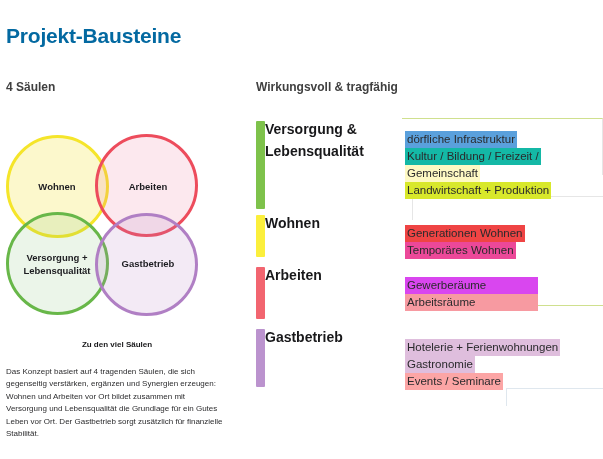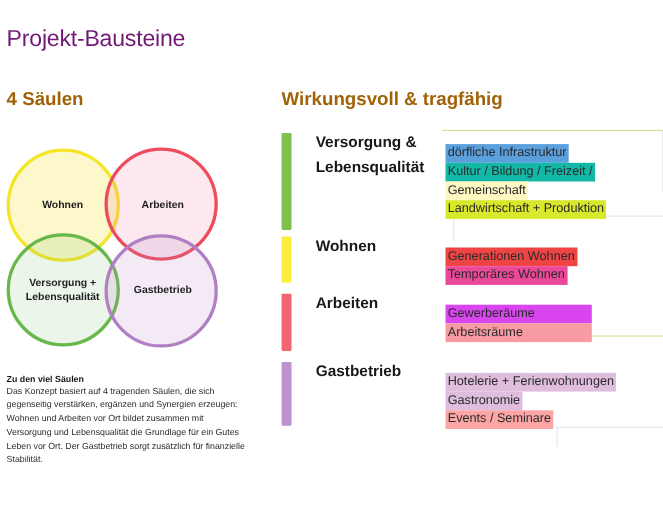--- a/index.html
+++ b/index.html
@@ -14,30 +14,30 @@
     font-family: "Liberation Sans", sans-serif;
     color: #1a1a1a;
     overflow: hidden;
   }
 
   #page-title {
     position: absolute;
     left: 6px;
     top: 24px;
     font-size: 21px;
-    font-weight: normal;
+    font-weight: bold;
     letter-spacing: -0.2px;
-    color: #701a75;
+    color: #0369a1;
   }
 
   .col-heading {
     position: absolute;
-    font-size: 17px;
-    font-weight: bold;
-    color: #a16207;
+    font-size: 12px;
+    font-weight: bold;
+    color: #404040;
   }
   #left-heading { left: 6px; top: 80px; }
   #right-heading { left: 256px; top: 80px; }
 
   
   #venn {
     position: absolute;
     left: 0px;
     top: 125px;
     width: 245px;
@@ -91,21 +91,22 @@
   #footnote {
     position: absolute;
     left: 6px;
     top: 340px;
     width: 222px;
   }
   #footnote-title {
     font-size: 8px;
     font-weight: bold;
     color: #18181a;
-    margin-bottom: 1px;
+    margin-bottom: 17px;
+    text-align: center;
   }
   #footnote-body {
     font-size: 8px;
     line-height: 12.4px;
     color: #2c2c2e;
   }
 
   
   #pillars {
     position: absolute;
@@ -120,21 +121,21 @@
   }
   .pillar-bar {
     flex: 0 0 auto;
     width: 9px;
     border-radius: 1px;
     margin-top: 3px;
   }
   .pillar-name {
     flex: 0 0 auto;
     width: 140px;
-    padding-left: 22px;
+    padding-left: 0;
     box-sizing: border-box;
     font-size: 14px;
     font-weight: bold;
     line-height: 22px;
     color: #18181a;
   }
   .pillar-items {
     flex: 1 1 auto;
     padding-top: 13px;
   }

